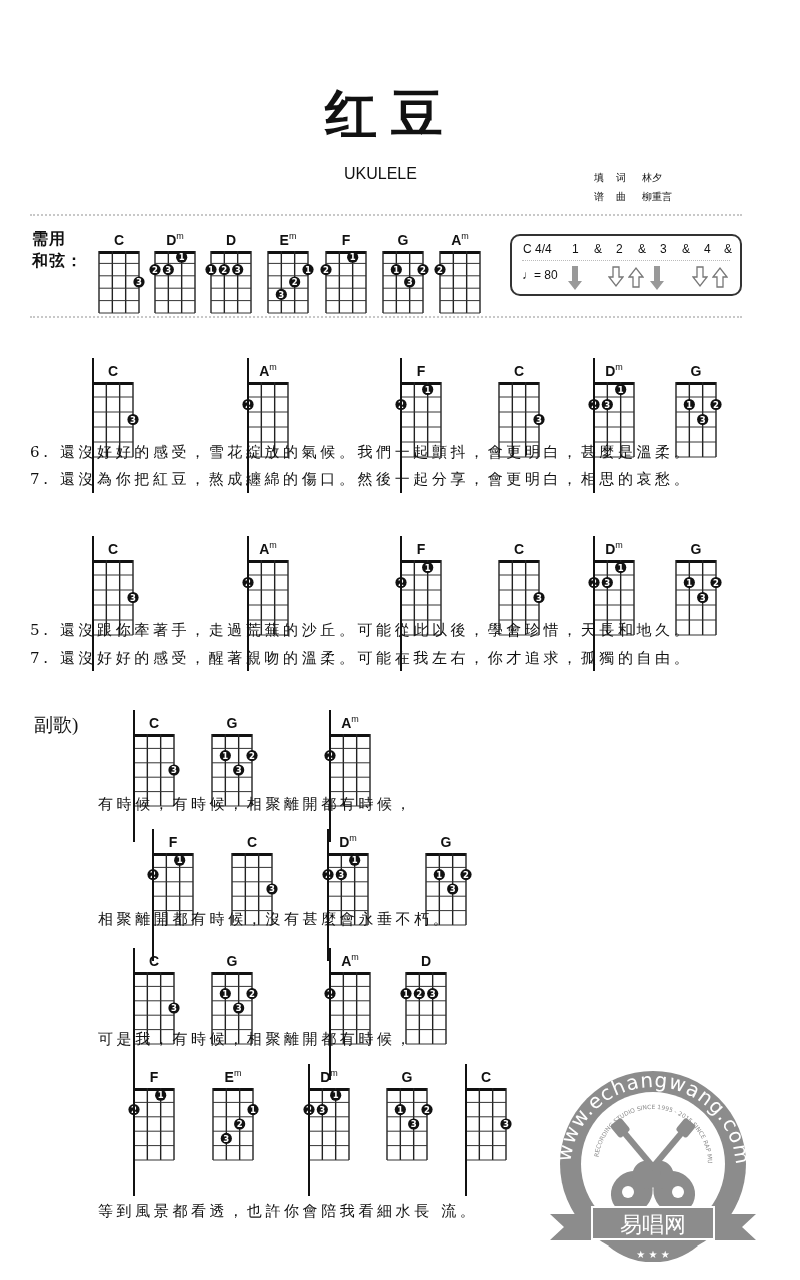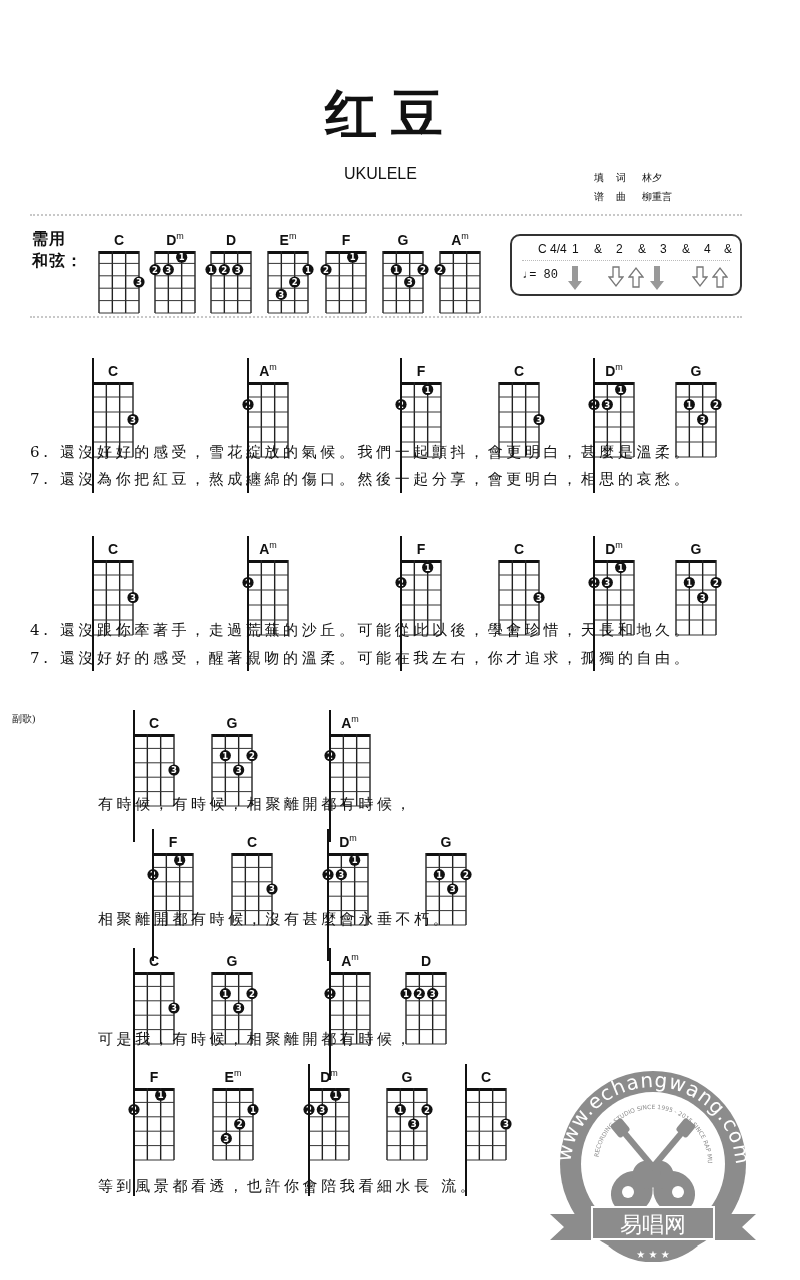--- a/index.html
+++ b/index.html
@@ -14,24 +14,24 @@
   .needs { left:32px; top:228px; font-size:16px; font-weight:bold; line-height:22px; letter-spacing:1px; }
   .chord { position:absolute; }
   .chord .name { position:absolute; top:0; left:0; width:100%; text-align:center; font-family:"Liberation Sans", sans-serif; font-weight:bold; font-size:14px; }
   .chord .name sup { font-size:9px; font-weight:normal; }
   .chord .grid { position:absolute; top:18px; left:0; }
   .bar { position:absolute; width:2px; background:#111; }
   .strum { left:510px; top:234px; width:228px; height:58px; border:2px solid #333; border-radius:10px; }
   .strum .beats { position:absolute; top:6px; left:10px; font-family:"Liberation Sans", sans-serif; font-size:12px; }
   .strum .beats span { position:absolute; white-space:nowrap; }
   .strum .sep { position:absolute; top:24px; left:10px; right:10px; border-top:1px dotted #bbb; }
-  .strum .tempo { position:absolute; left:10px; top:32px; font-family:Liberation Mono, monospace; font-size:12px; }
+  .strum .tempo { position:absolute; left:10px; top:32px; font-family:Liberation Sans, sans-serif; font-size:12px; }
   .strum .arr { position:absolute; top:30px; }
   .lyric { position:absolute; font-family:"DejaVu Serif", serif; font-size:15px; letter-spacing:3.6px; white-space:nowrap; }
-  .section-label { left:12px; top:712px; font-family:Liberation Serif, serif; font-size:10px; }
+  .section-label { left:34px; top:712px; font-family:Liberation Serif, serif; font-size:19px; }
   .stamp { left:548px; top:1052px; }
 </style>
 </head>
 <body>
 
 <div class="abs title">红豆</div>
 <div class="abs instrument">UKULELE</div>
 <div class="abs credits">
   <div class="row">
     <span class="k1">填</span><span class="k2">词</span><span>林夕</span>
@@ -44,21 +44,21 @@
 <div class="dotline" style="top:214px"></div>
 <div class="dotline" style="top:316px"></div>
 
 <div class="abs needs">
   <div>需用</div>
   <div>和弦：</div>
 </div>
 
 <div class="abs strum">
   <div class="beats">
-    <span style="left:16px">C 4/4</span>
+    <span style="left:1px">C 4/4</span>
     <span style="left:50px">1</span>
     <span style="left:72px">&amp;</span>
     <span style="left:94px">2</span>
     <span style="left:116px">&amp;</span>
     <span style="left:138px">3</span>
     <span style="left:160px">&amp;</span>
     <span style="left:182px">4</span>
     <span style="left:202px">&amp;</span>
   </div>
   <div class="sep"></div>
@@ -837,28 +837,28 @@
           <circle cx="40" cy="36" r="5.6" fill="#111"></circle>
           <text x="40" y="39.2" text-anchor="middle" font-size="8.5" font-weight="bold" fill="#fff" font-family="DejaVu Sans, sans-serif">3</text>
         </g>
       </svg>
     </div>
     <div class="bar" style="left: 465px; top: 1064px; height: 132px;"></div>
   </div>
 
 <div class="lyric" style="left:30px;top:443px">6. 還沒好好的感受，雪花綻放的氣候。我們一起顫抖，會更明白，甚麼是溫柔。</div>
 <div class="lyric" style="left:30px;top:470px">7. 還沒為你把紅豆，熬成纏綿的傷口。然後一起分享，會更明白，相思的哀愁。</div>
-<div class="lyric" style="left:30px;top:621px">4. 還沒跟你牽著手，走過荒蕪的沙丘。可能從此以後，學會珍惜，天長和地久。</div>
+<div class="lyric" style="left:30px;top:621px">5. 還沒跟你牽著手，走過荒蕪的沙丘。可能從此以後，學會珍惜，天長和地久。</div>
 <div class="lyric" style="left:30px;top:649px">7. 還沒好好的感受，醒著親吻的溫柔。可能在我左右，你才追求，孤獨的自由。</div>
 
 <div class="abs section-label">副歌)</div>
 <div class="lyric" style="left:98px;top:795px">有時候，有時候，相聚離開都有時候，</div>
 <div class="lyric" style="left:98px;top:910px">相聚離開都有時候，沒有甚麼會永垂不朽。</div>
 <div class="lyric" style="left:98px;top:1030px">可是我，有時候，相聚離開都有時候，</div>
-<div class="lyric" style="left:98px;top:1177px">等到風景都看透，也許你會陪我看細水長  流。</div>
+<div class="lyric" style="left:98px;top:1202px">等到風景都看透，也許你會陪我看細水長  流。</div>
 
 <svg class="abs stamp" width="210" height="210" viewBox="0 0 210 210">
   <defs>
     <path id="arcOuter" d="M22 118 A83 83 0 1 1 188 118"></path>
     <path id="arcInner" d="M50 112 A55 55 0 1 1 160 112"></path>
   </defs>
   <circle cx="105" cy="112" r="93" fill="#8c8c8c"></circle>
   <circle cx="105" cy="112" r="72" fill="#fff"></circle>
   <text font-family="DejaVu Sans, sans-serif" font-size="20" fill="#fff" letter-spacing="1"><textPath href="#arcOuter" startOffset="3%">www.echangwang.com ukulele</textPath></text>
   <text font-family="DejaVu Sans, sans-serif" font-size="6" fill="#8c8c8c"><textPath href="#arcInner" startOffset="4%">RECORDING STUDIO SINCE 1995 - 2015 SINCE RAP MUSIC</textPath></text>

